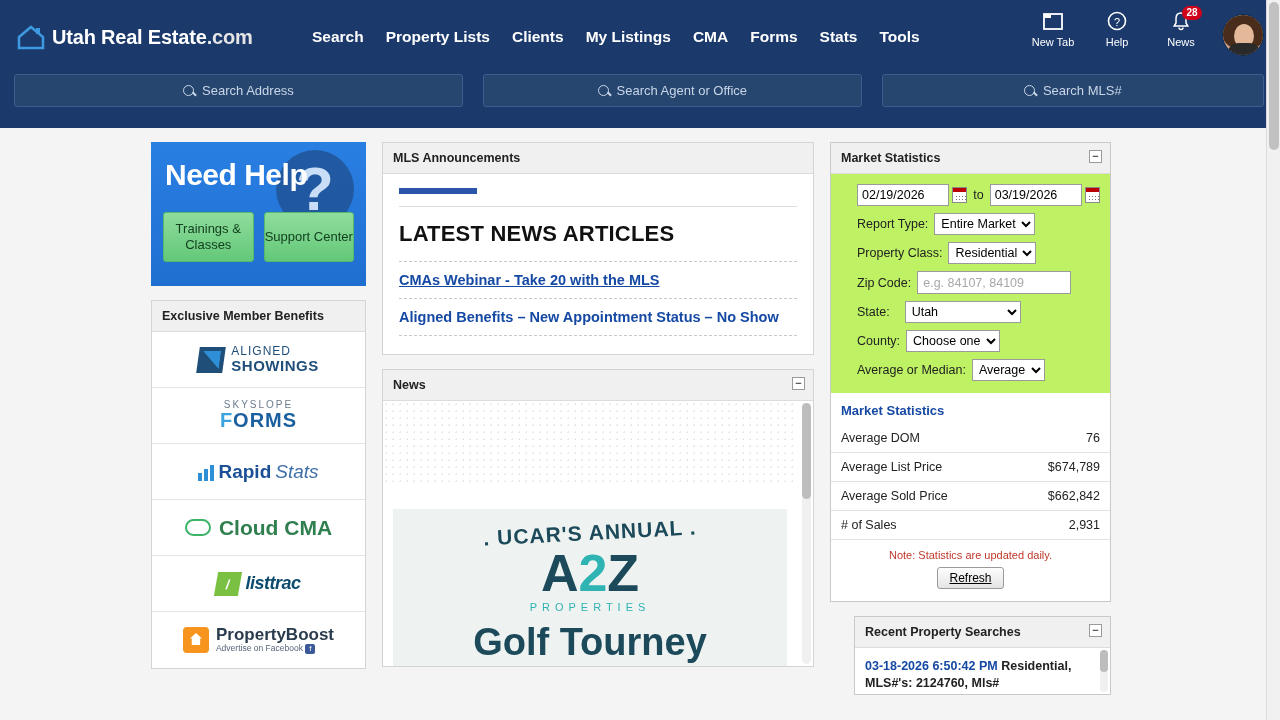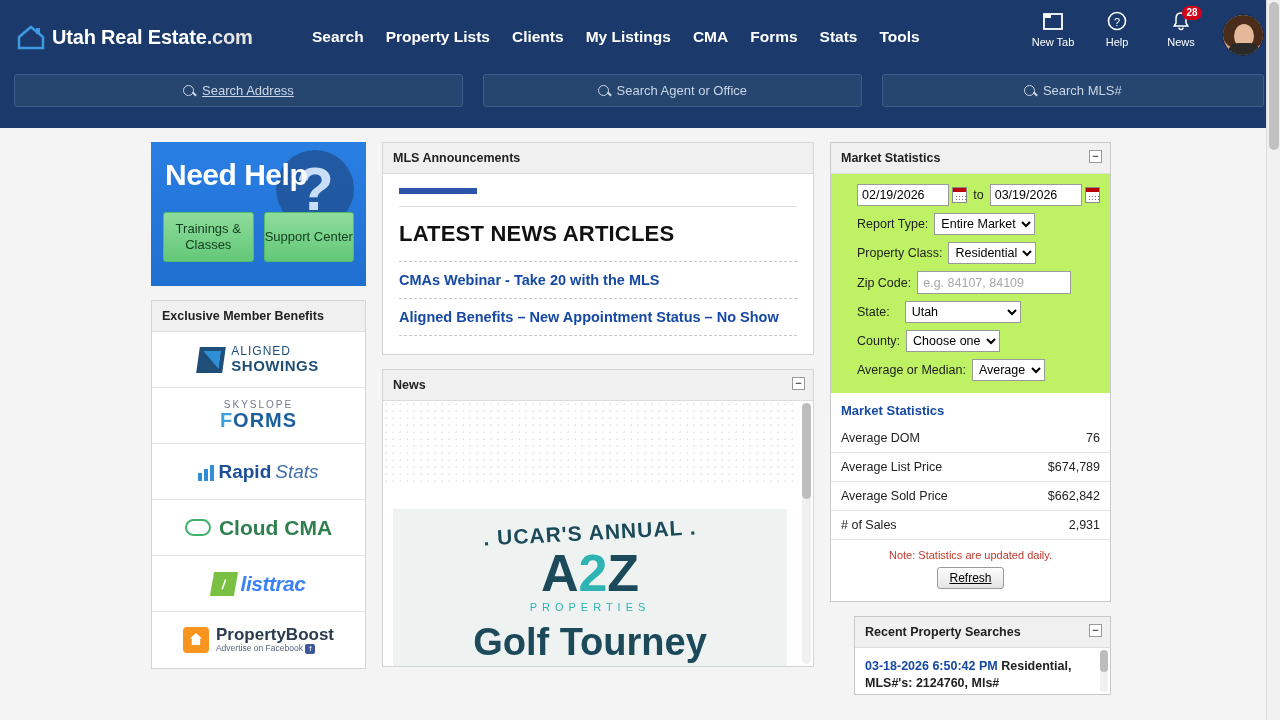--- a/index.html
+++ b/index.html
@@ -145,21 +145,21 @@
     background: #26456f;
     border: 1px solid #3c5e8e;
     border-radius: 3px;
     display: flex;
     align-items: center;
     justify-content: center;
     gap: 8px;
     color: #c9d6e7;
     font-size: 13px;
   }
-  .search-field.f1 { width: 472px; text-decoration: underline; }
+  .search-field.f1 { width: 472px; }
   .search-field.f2 { width: 398px; }
   .search-field.f3 { width: 402px; }
   .mag {
     width: 11px; height: 11px;
     border: 1.6px solid #c9d6e7;
     border-radius: 50%;
     position: relative;
     display: inline-block;
   }
   .mag::after {
@@ -318,21 +318,21 @@
 
   .b-cloud { display:flex; align-items:center; gap:8px; font-size:21px; font-weight:bold; color:#2f7f4f;}
   .b-cloud .c {
     width:26px;height:17px;border:2.5px solid #3fb36a;border-radius:12px;
   }
   .b-list { display:flex; align-items:center; gap:5px; }
   .b-list .sq{
     width:24px;height:24px;background:#7ac143;transform:skewX(-10deg);
     display:flex;align-items:center;justify-content:center;color:#fff;font-weight:bold;font-size:13px;
   }
-  .b-list .t { font-size:21px;font-style:italic;font-weight:bold;color:#3b82f6;letter-spacing:-.5px;}
+  .b-list .t { font-size:18px;font-style:italic;font-weight:bold;color:#0c4a6e;letter-spacing:-.5px;}
 
   .b-boost { display:flex; align-items:center; gap:7px; }
   .b-boost .ic { width:26px;height:26px;background:#f7941e;border-radius:4px;position:relative;}
   .b-boost .ic::after{content:"";position:absolute;left:7px;top:6px;width:12px;height:12px;background:#fff;
     clip-path: polygon(50% 0,100% 45%,85% 45%,85% 100%,15% 100%,15% 45%,0 45%);}
   .b-boost .tt { line-height:1.1;}
   .b-boost .t1 { font-size:17px;font-weight:bold;color:#2a3b4d;}
   .b-boost .t2 { font-size:8.5px;color:#55647a;}
   .b-boost .t2 .fb{display:inline-block;width:10px;height:10px;background:#3b5998;color:#fff;border-radius:2px;font-size:8px;text-align:center;line-height:10px;}
 
@@ -355,21 +355,21 @@
   }
   .news-link {
     display: block;
     color: #1549a3;
     font-size: 14.5px;
     font-weight: bold;
     text-decoration: none;
     padding: 10px 0;
     border-bottom: 1px dashed #c9c9c9;
   }
-  .news-link.first { border-top: 1px dashed #c9c9c9; }
+  .news-link.first { border-top: 1px dashed #c9c9c9; text-decoration: underline; }
 
   .news-panel-body {
     position: relative;
     height: 265px;
     overflow: hidden;
     background: #fff;
   }
   .news-inner {
     position: absolute;
     left: 0; top: 0;

